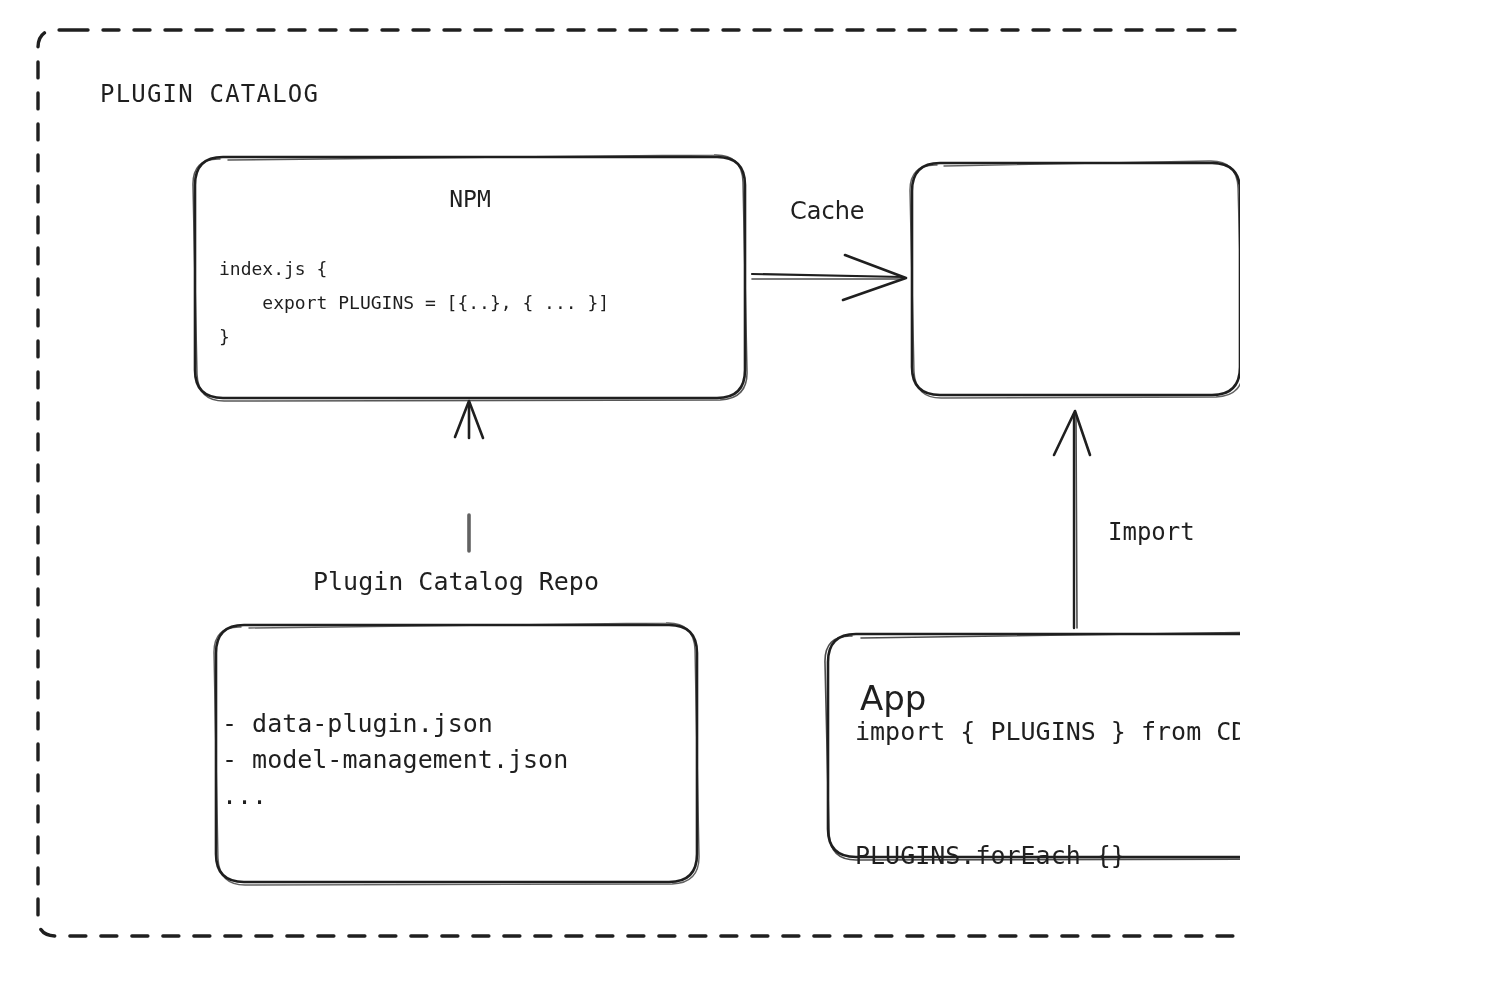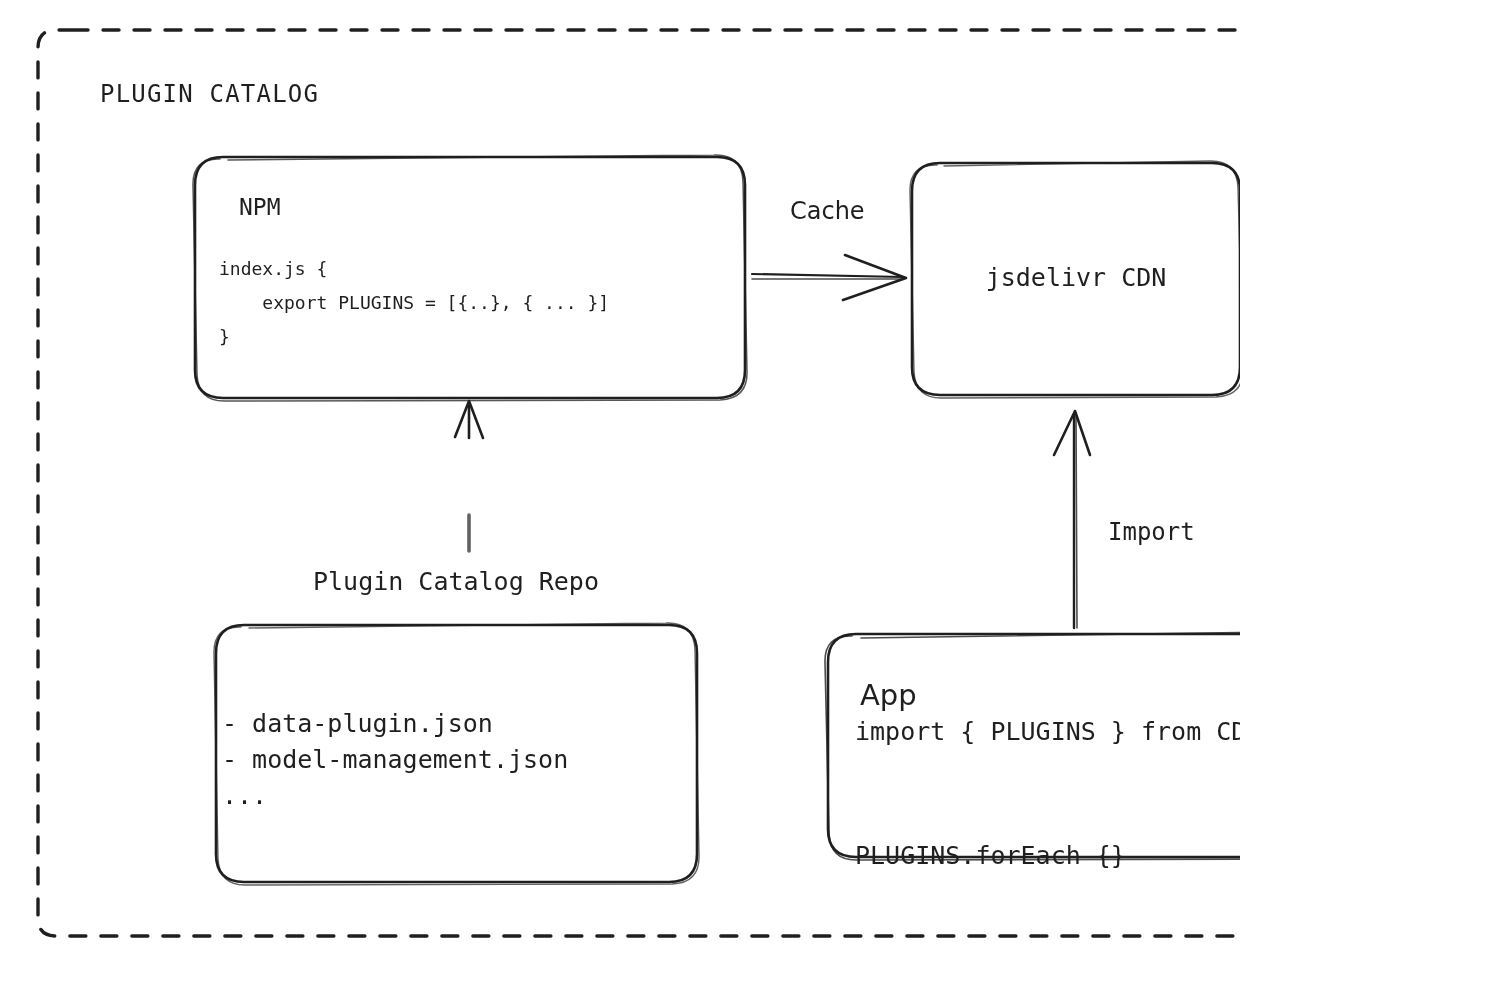--- a/index.html
+++ b/index.html
@@ -40,25 +40,24 @@
   #group-title {
     left: 100px;
     top: 80px;
     font-size: 24px;
     letter-spacing: 1.2px;
   }
 
   
   #npm-title {
     left: 195px;
-    top: 194px;
+    top: 186px;
     width: 550px;
-    text-align: left;
+    text-align: center;
     font-size: 23px;
-    margin-left: 44px;
   }
   #npm-code {
     left: 219px;
     top: 252px;
     font-size: 18px;
     line-height: 34px;
   }
 
   
   #cdn-label {
@@ -105,21 +104,21 @@
   #import-label {
     left: 1108px;
     top: 518px;
     font-size: 24px;
   }
 
   
   #app-title {
     left: 860px;
     top: 678px;
-    font-size: 29px;
+    font-size: 34px;
   }
   #app-code {
     left: 855px;
     top: 701px;
     font-size: 25px;
     line-height: 62px;
   }
 </style>
 </head>
 <body>
@@ -161,21 +160,20 @@
   <div class="layer">
 
     <div class="txt" id="group-title">PLUGIN CATALOG</div>
 
     <div class="txt" id="npm-title">NPM</div>
 
     <div class="txt" id="npm-code">index.js {
     export PLUGINS = [{..}, { ... }]
 }</div>
 
-    <div class="txt" id="cdn-label">jsdelivr CDN</div>
 
     <div class="txt sans" id="cache-label">Cache</div>
 
 
     <div class="txt" id="repo-code">- data-plugin.json
 - model-management.json
 ...</div>
 
     <div class="txt" id="repo-title">Plugin Catalog Repo</div>
 

